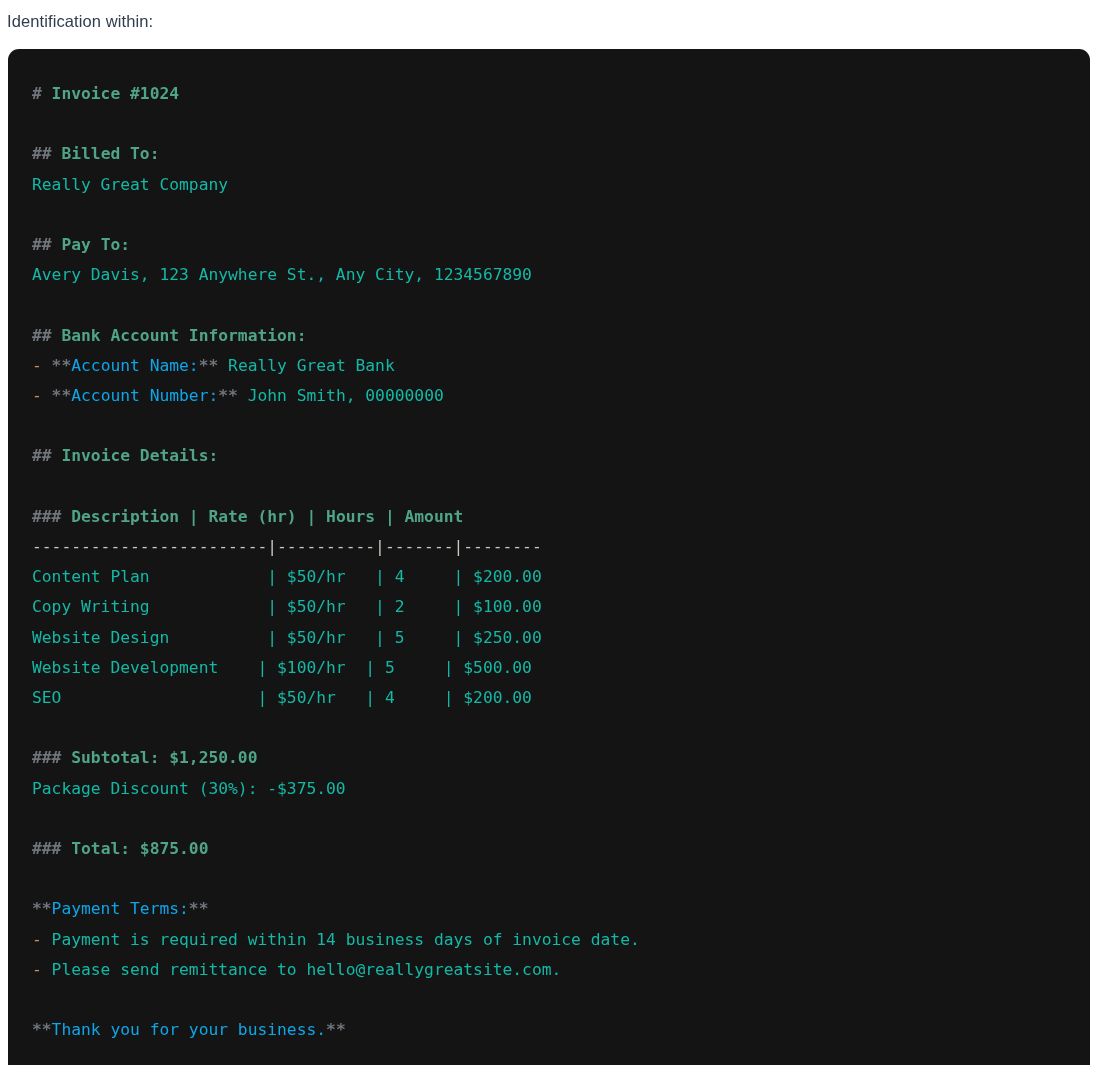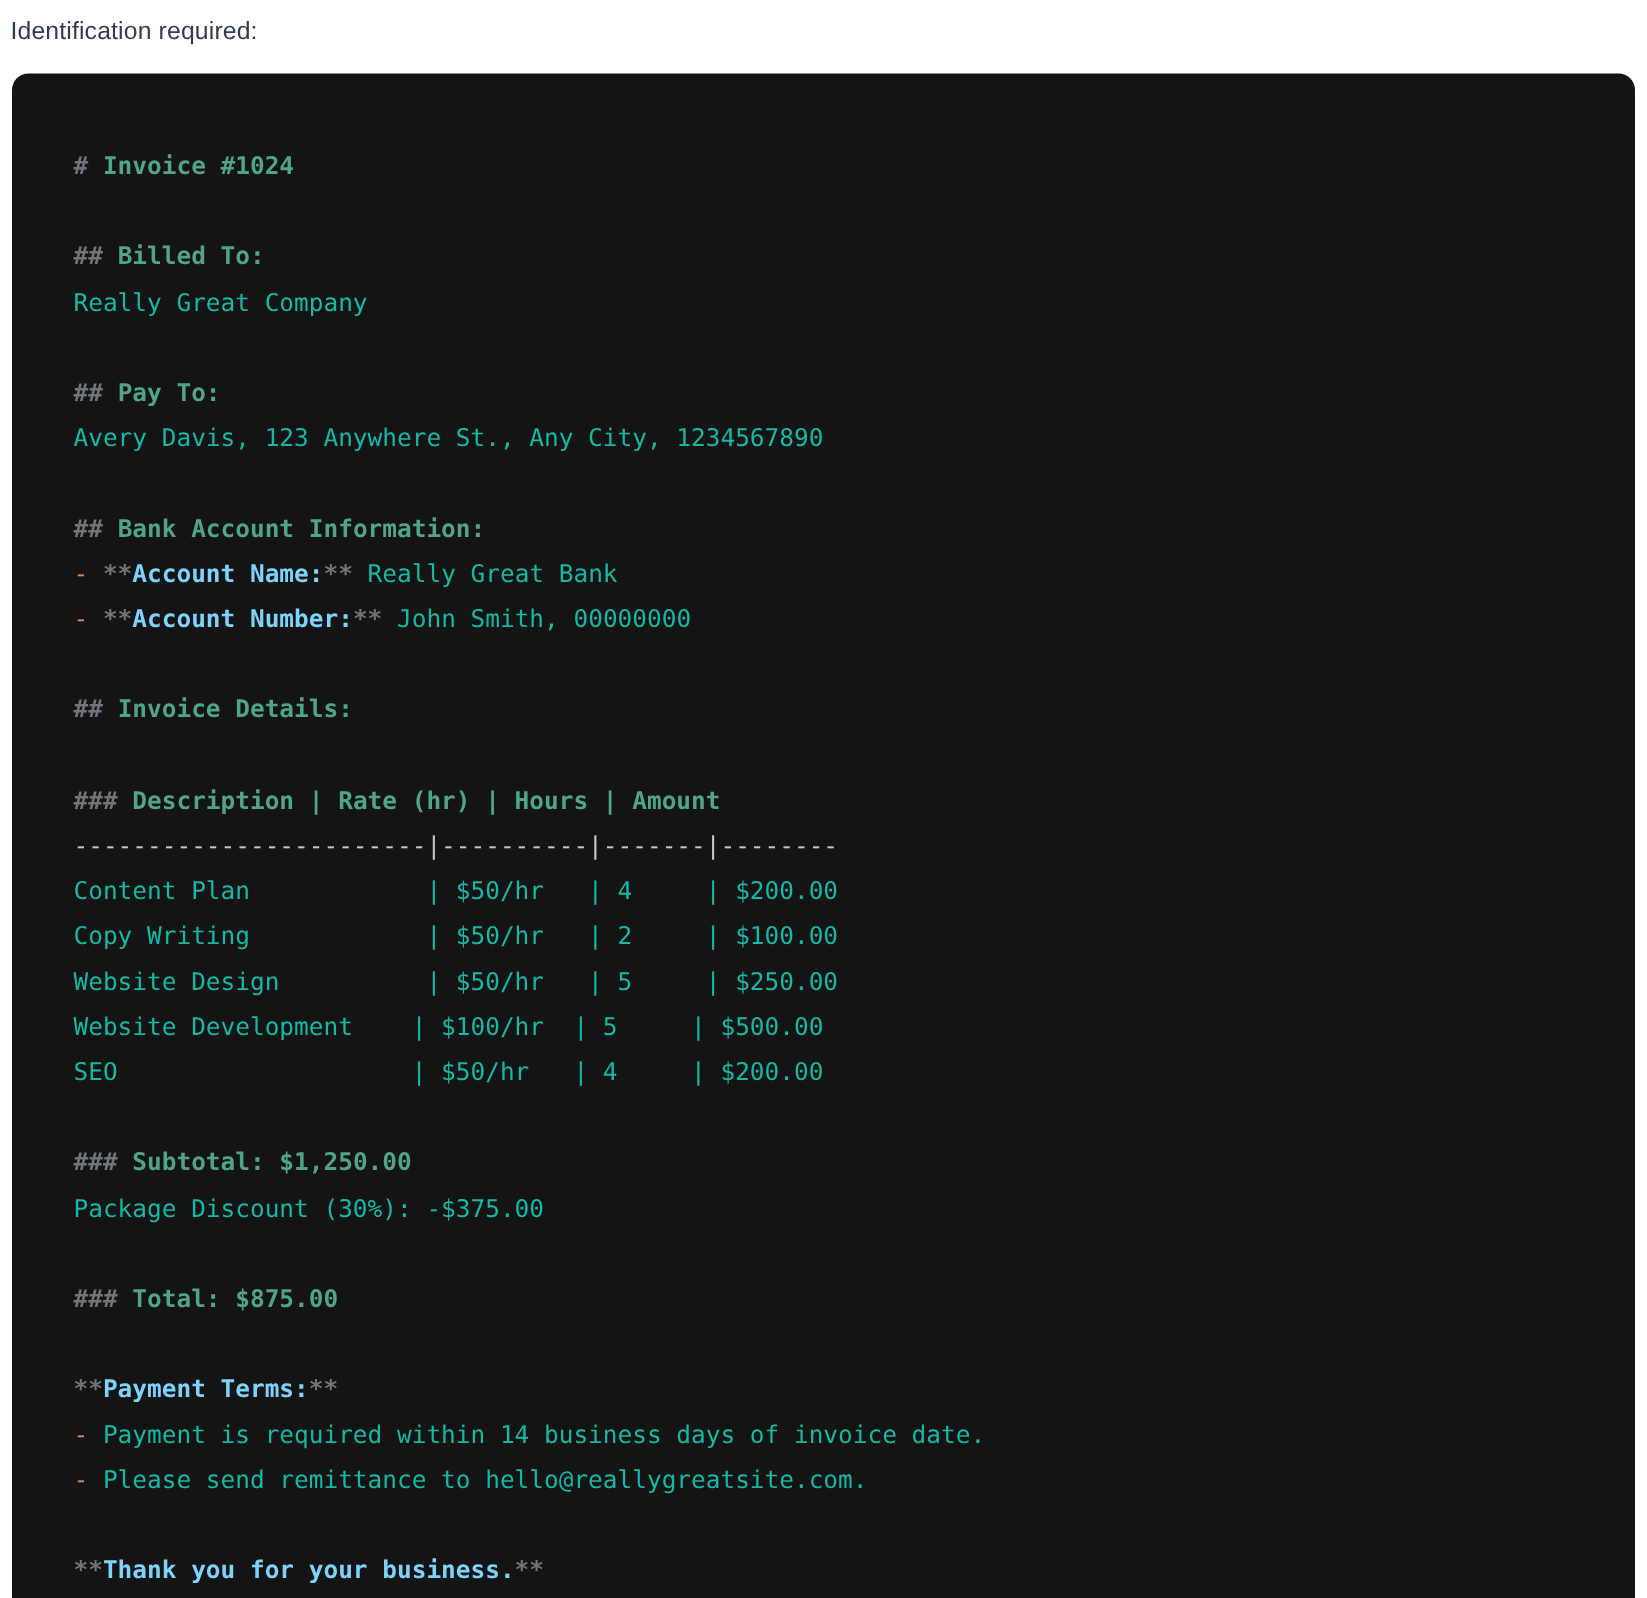--- a/index.html
+++ b/index.html
@@ -34,43 +34,43 @@
 
   .code-block {
     margin: 18px 8px 12px 8px;
     background: #141414;
     border-radius: 11px;
     padding: 30px 26px 30px 24px;
     overflow: hidden;
   }
 
   pre.code {
-    margin: 17px;
+    margin: 0;
     font-family: "DejaVu Sans Mono", "Liberation Mono", monospace;
     font-size: 16.3px;
     line-height: 30.2px;
     color: #d5d1c9;
     white-space: pre;
     tab-size: 4;
   }
 
   .ln { display: block; min-height: 30.2px; }
   .blank { display: block; height: 30.2px; }
 
   .md-mark   { color: #70757c; font-weight: bold; }
   .md-head   { color: #4fa586; font-weight: bold; }
-  .md-bold   { color: #7dd3fc; font-weight: bold; }
+  .md-bold   { color: #0ea5e9; font-weight: normal; }
   .md-bullet { color: #cd8c5b; }
   .md-text   { color: #14b8a6; }
   .md-rule   { color: #cbc7bf; }
 </style>
 </head>
 <body>
 
 <div class="page">
 
-  <div class="results-label">Identification required:</div>
+  <div class="results-label">Identification within:</div>
 
   <div class="code-block">
     <pre class="code"><span class="ln"><span class="md-mark"># </span><span class="md-head">Invoice #1024</span></span><span class="blank"></span><span class="ln"><span class="md-mark">## </span><span class="md-head">Billed To:</span></span><span class="ln"><span class="md-text">Really Great Company</span></span><span class="blank"></span><span class="ln"><span class="md-mark">## </span><span class="md-head">Pay To:</span></span><span class="ln"><span class="md-text">Avery Davis, 123 Anywhere St., Any City, 1234567890</span></span><span class="blank"></span><span class="ln"><span class="md-mark">## </span><span class="md-head">Bank Account Information:</span></span><span class="ln"><span class="md-bullet">- </span><span class="md-mark">**</span><span class="md-bold">Account Name:</span><span class="md-mark">** </span><span class="md-text">Really Great Bank</span></span><span class="ln"><span class="md-bullet">- </span><span class="md-mark">**</span><span class="md-bold">Account Number:</span><span class="md-mark">** </span><span class="md-text">John Smith, 00000000</span></span><span class="blank"></span><span class="ln"><span class="md-mark">## </span><span class="md-head">Invoice Details:</span></span><span class="blank"></span><span class="ln"><span class="md-mark">### </span><span class="md-head">Description | Rate (hr) | Hours | Amount</span></span><span class="ln"><span class="md-rule">------------------------|----------|-------|--------</span></span><span class="ln"><span class="md-text">Content Plan            | $50/hr   | 4     | $200.00</span></span><span class="ln"><span class="md-text">Copy Writing            | $50/hr   | 2     | $100.00</span></span><span class="ln"><span class="md-text">Website Design          | $50/hr   | 5     | $250.00</span></span><span class="ln"><span class="md-text">Website Development    | $100/hr  | 5     | $500.00</span></span><span class="ln"><span class="md-text">SEO                    | $50/hr   | 4     | $200.00</span></span><span class="blank"></span><span class="ln"><span class="md-mark">### </span><span class="md-head">Subtotal: $1,250.00</span></span><span class="ln"><span class="md-text">Package Discount (30%): -$375.00</span></span><span class="blank"></span><span class="ln"><span class="md-mark">### </span><span class="md-head">Total: $875.00</span></span><span class="blank"></span><span class="ln"><span class="md-mark">**</span><span class="md-bold">Payment Terms:</span><span class="md-mark">**</span></span><span class="ln"><span class="md-bullet">- </span><span class="md-text">Payment is required within 14 business days of invoice date.</span></span><span class="ln"><span class="md-bullet">- </span><span class="md-text">Please send remittance to hello@reallygreatsite.com.</span></span><span class="blank"></span><span class="ln"><span class="md-mark">**</span><span class="md-bold">Thank you for your business.</span><span class="md-mark">**</span></span></pre>
   </div>
 
 </div>
 
 </body></html>

